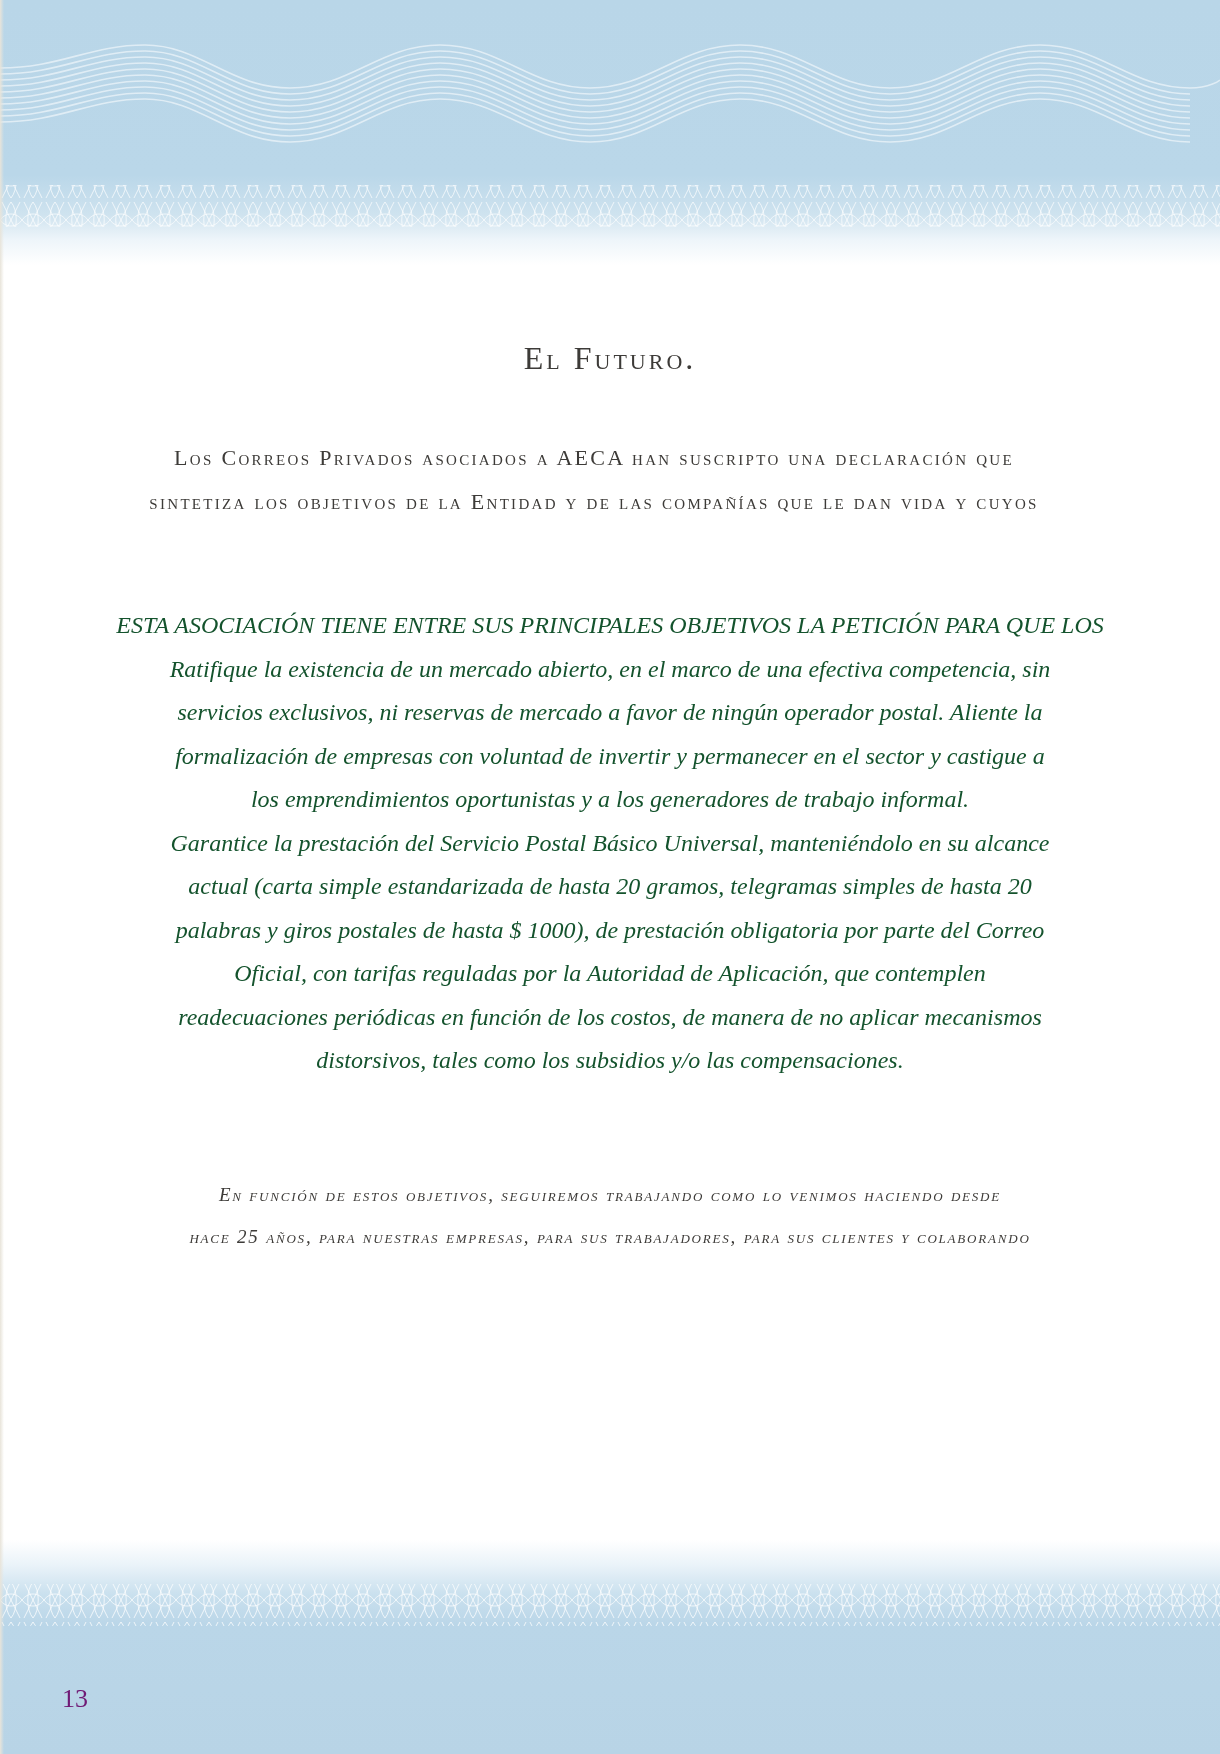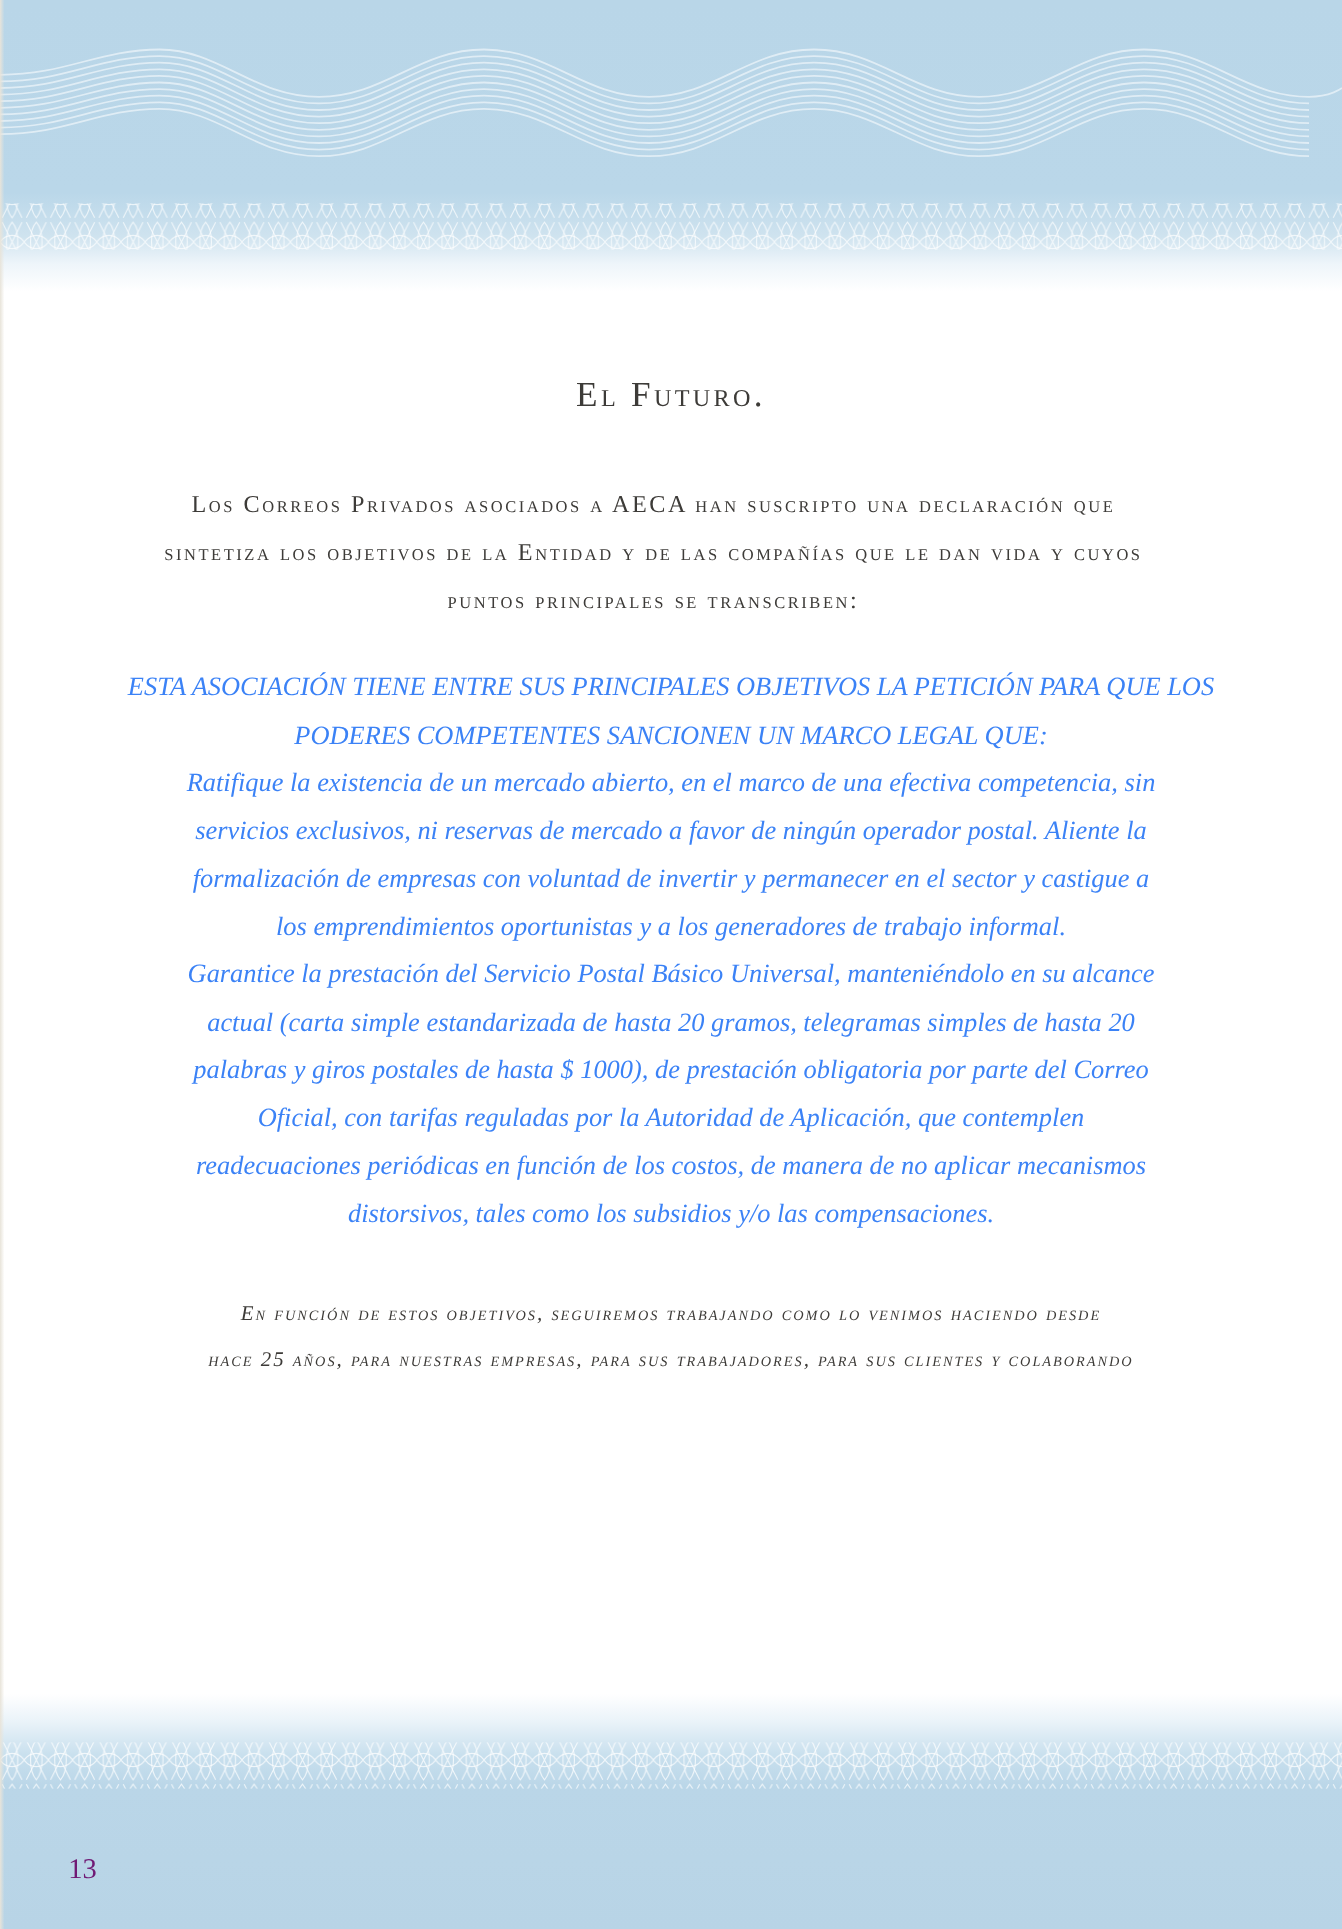--- a/index.html
+++ b/index.html
@@ -29,21 +29,21 @@
     }
     .intro {
       position: absolute; left: 124px; top: 436px; width: 940px; text-align: center;
       font-size: 22px; letter-spacing: 2.3px; line-height: 44px; font-variant: small-caps;
       color: #3d3b38;
     }
     .intro div { white-space: nowrap; }
 
     .quote {
       position: absolute; left: 110px; top: 604px; width: 1000px; text-align: center;
-      font-style: italic; font-size: 24px; line-height: 43.5px; color: #3b82f6;
+      font-style: italic; font-size: 24px; line-height: 43.5px; color: #14532d;
     }
     .quote div { white-space: nowrap; }
 
     .closing {
       position: absolute; left: 130px; top: 1174px; width: 960px; text-align: center;
       font-size: 19px; letter-spacing: 1.8px; line-height: 42px; font-variant: small-caps;
       color: #3d3b38;
       font-style: italic;
     }
     .closing div { white-space: nowrap; }
@@ -98,26 +98,24 @@
   </svg>
 </div>
 
 <div class="left-edge"></div>
 
 <h1 class="title" style="margin:0;font-weight:normal;">El Futuro.</h1>
 
 <div class="intro">
   <div>Los Correos Privados asociados a AECA han suscripto una declaración que</div>
   <div>sintetiza los objetivos de la Entidad y de las compañías que le dan vida y cuyos</div>
-  <div>puntos principales se transcriben:</div>
 </div>
 
 <div class="quote">
   <div>ESTA ASOCIACIÓN TIENE ENTRE SUS PRINCIPALES OBJETIVOS LA PETICIÓN PARA QUE LOS</div>
-  <div>PODERES COMPETENTES SANCIONEN UN MARCO LEGAL QUE:</div>
   <div>Ratifique la existencia de un mercado abierto, en el marco de una efectiva competencia, sin</div>
   <div>servicios exclusivos, ni reservas de mercado a favor de ningún operador postal. Aliente la</div>
   <div>formalización de empresas con voluntad de invertir y permanecer en el sector y castigue a</div>
   <div>los emprendimientos oportunistas y a los generadores de trabajo informal.</div>
   <div>Garantice la prestación del Servicio Postal Básico Universal, manteniéndolo en su alcance</div>
   <div>actual (carta simple estandarizada de hasta 20 gramos, telegramas simples de hasta 20</div>
   <div>palabras y giros postales de hasta $ 1000), de prestación obligatoria por parte del Correo</div>
   <div>Oficial, con tarifas reguladas por la Autoridad de Aplicación, que contemplen</div>
   <div>readecuaciones periódicas en función de los costos, de manera de no aplicar mecanismos</div>
   <div>distorsivos, tales como los subsidios y/o las compensaciones.</div>

